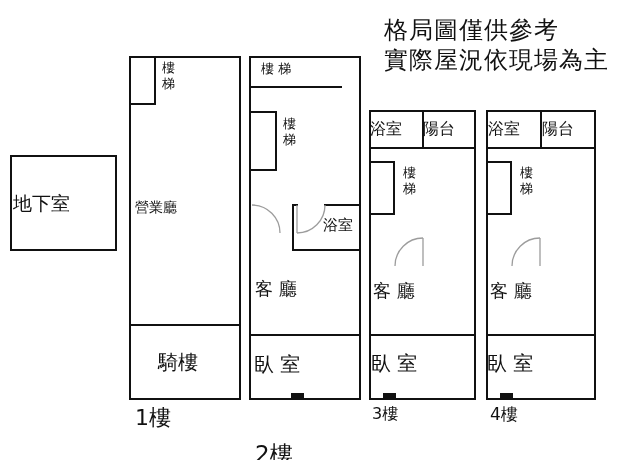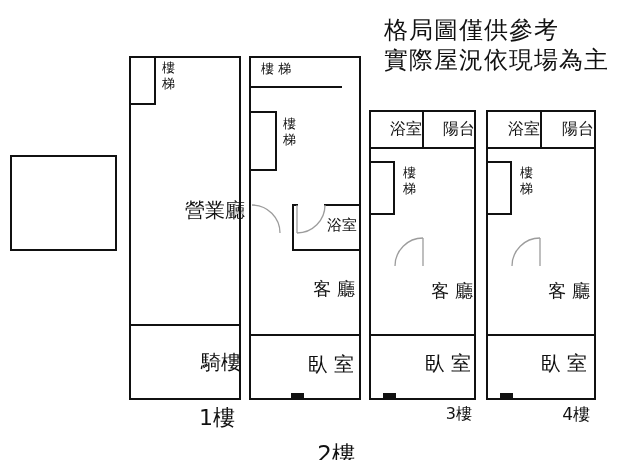--- a/index.html
+++ b/index.html
@@ -5,21 +5,21 @@
   html,body { margin:0; padding:0; background:#fff; }
   .canvas {
     position:relative; width:638px; height:460px; background:var(--background,#fff);
     font-family:"DejaVu Sans", sans-serif; color:var(--ink,#111);
     overflow:hidden;
   }
   svg.plan { position:absolute; left:0; top:0; }
   .wall { stroke:var(--wall,#111); stroke-width:2; fill:none; stroke-linecap:square; }
   .arc  { stroke:var(--arc,#9c9c9c); stroke-width:1.3; fill:none; }
   .mark { fill:var(--wall,#111); stroke:none; }
-  .label { position:absolute; text-align:right; white-space:nowrap; line-height:1.15; }
+  .label { position:absolute; text-align:left; white-space:nowrap; line-height:1.15; }
   .v { white-space:normal; word-break:break-all; line-height:1.25; text-align:center;margin-left:28px; }
   .note { position:absolute; font-size:24px; letter-spacing:1px; white-space:nowrap; }
 </style>
 </head>
 <body>
 
 <div class="canvas">
 
   <svg class="plan" width="638" height="460" viewBox="0 0 638 460">
 
@@ -66,24 +66,25 @@
       <path class="arc" d="M540 238 A28 28 0 0 0 512 266"></path>
       <line class="arc" x1="540" y1="238" x2="540" y2="266"></line>
       <line class="wall" x1="487" y1="335" x2="595" y2="335"></line>
       <rect class="mark" x="500" y="393" width="13" height="7"></rect>
     </g>
   </svg>
 
   <div class="note" style="left:384px; top:14px;">格局圖僅供參考</div>
   <div class="note" style="left:384px; top:44px;">實際屋況依現場為主</div>
 
+  <div class="label" style="left:13px; top:193px; width:100px; font-size:19px;">地下室</div>
 
   <div class="label v" style="left:133px; top:60px;  width:15px; font-size:13px;">樓梯</div>
-  <div class="label" style="left:135px; top:199px; width:110px; font-size:20px;">營業廳</div>
-  <div class="label" style="left:131px; top:351px; width:110px; font-size:20px;">騎樓</div>
+  <div class="label" style="left:135px; top:199px; width:110px; font-size:14px;">營業廳</div>
+  <div class="label" style="left:131px; top:351px; width:110px; font-size:20px;padding-left:27px;">騎樓</div>
   <div class="label" style="left:135px; top:405px; width:100px; font-size:22px;">1樓</div>
 
   <div class="label" style="left:261px; top:62px; font-size:13px;">樓 梯</div>
   <div class="label v" style="left:254px; top:116px; width:15px; font-size:13px;">樓梯</div>
   <div class="label" style="left:323px; top:217px; width:34px; font-size:15px;">浴室</div>
   <div class="label" style="left:255px; top:279px; width:100px; font-size:18px;">客 廳</div>
   <div class="label" style="left:254px; top:353px; width:100px; font-size:20px;">臥 室</div>
   <div class="label" style="left:255px; top:405px; width:100px; font-size:23px;margin-top:36px;">2樓</div>
 
   <div class="label" style="left:370px; top:120px; width:52px; font-size:16px;">浴室</div>

